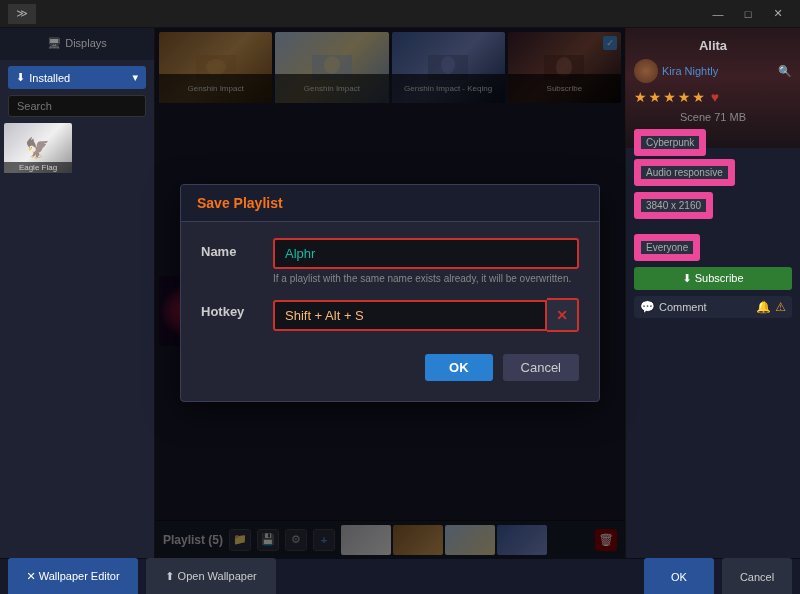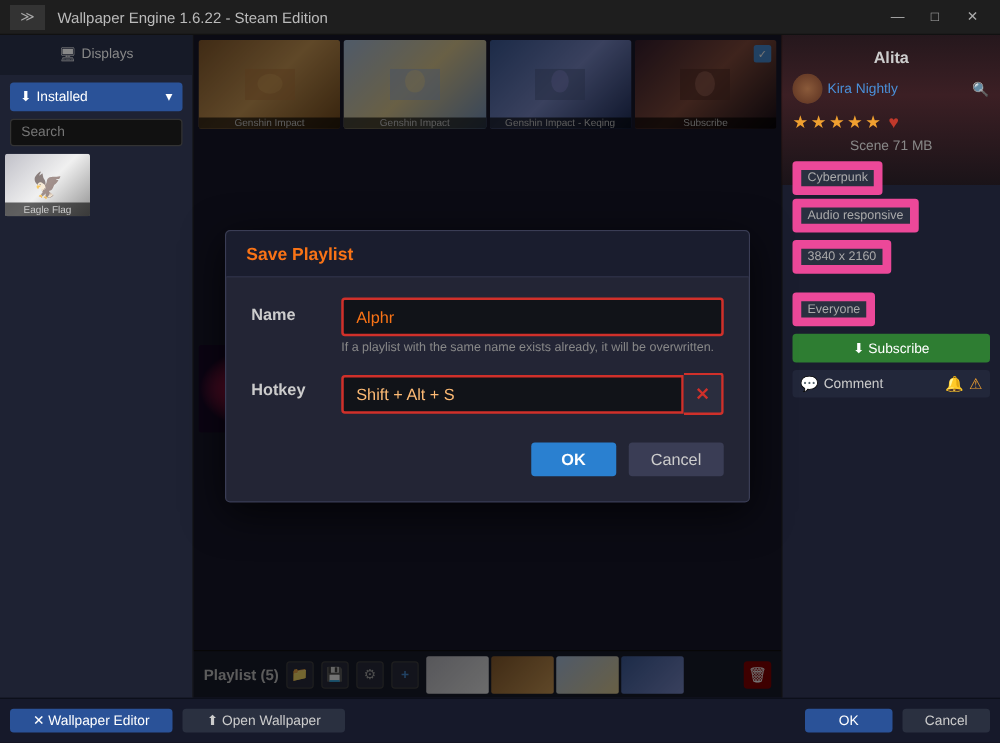--- a/index.html
+++ b/index.html
@@ -159,21 +159,21 @@
       position: relative;
     }
     .wp-thumb-label {
       position: absolute;
       bottom: 0;
       left: 0;
       right: 0;
       background: rgba(0,0,0,0.65);
       color: #ccc;
       font-size: 8px;
-      padding: 0 4px;
+      padding: 10px 4px;
       text-align: center;
     }
     .wp-thumb-check {
       position: absolute;
       top: 4px;
       right: 4px;
       width: 14px;
       height: 14px;
       background: #4a90d9;
       border-radius: 2px;
@@ -334,21 +334,21 @@
     .bottom-bar {
       height: 36px;
       background: #16192a;
       display: flex;
       align-items: center;
       padding: 0 8px;
       gap: 8px;
       border-top: 1px solid #0a0c16;
     }
     .bottom-btn {
-      height: 19px;
+      height: 38px;
       padding: 0 14px;
       border: none;
       border-radius: 3px;
       cursor: pointer;
       font-size: 11px;
       display: flex;
       align-items: center;
       gap: 5px;
     }
     .bottom-btn.editor { background: #2a5298; color: #fff; flex: 0 0 130px; justify-content: center; }
@@ -408,21 +408,21 @@
       flex-shrink: 0;
     }
     .dialog-field-wrap {
       flex: 1;
     }
     .dialog-input {
       width: 100%;
       background: #111318;
       border: 2px solid #d0302a;
       border-radius: 3px;
-      color: #f97316;
+      color: #14b8a6;
       padding: 6px 10px;
       font-size: 13px;
       outline: none;
     }
     .dialog-hint {
       margin-top: 4px;
       font-size: 10px;
       color: #888;
     }
     .dialog-hotkey-row {
@@ -491,21 +491,20 @@
       opacity: 0.7;
       z-index: 0;
     }
   </style>
 </head>
 <body>
 
 <div class="title-bar">
   <div class="title-bar-left">
     <button class="title-bar-expand">≫</button>
-    <span class="title-bar-title">Wallpaper Engine 1.6.22 - Steam Edition</span>
   </div>
   <div class="title-bar-controls">
     <button class="title-bar-btn">—</button>
     <button class="title-bar-btn">□</button>
     <button class="title-bar-btn close">✕</button>
   </div>
 </div>
 
 <div style="display:flex; width:800px; height:530px; position:relative;">
 

